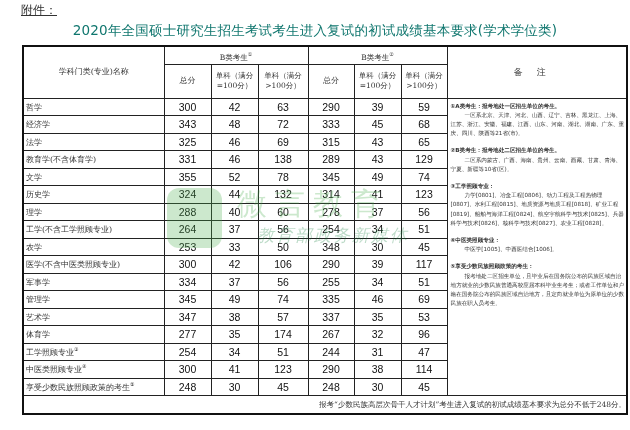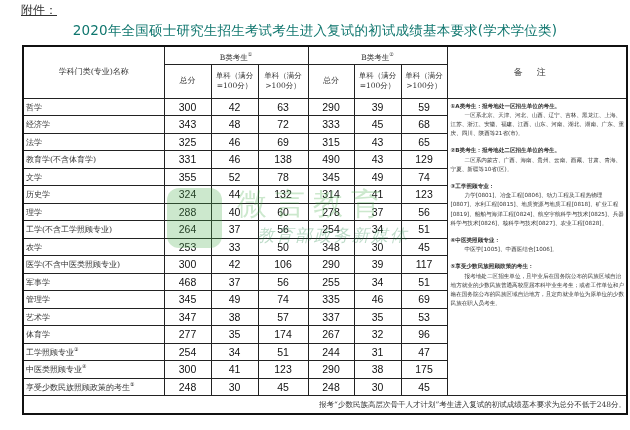--- a/index.html
+++ b/index.html
@@ -112,21 +112,21 @@
       <td class="num">315</td>
       <td class="num">43</td>
       <td class="num">65</td>
 
     </tr>
       <tr class="data">
       <td class="name"><span>教育学(不含体育学)</span><sup></sup></td>
       <td class="num">331</td>
       <td class="num">46</td>
       <td class="num">138</td>
-      <td class="num">490</td>
+      <td class="num">289</td>
       <td class="num">43</td>
       <td class="num">129</td>
 
     </tr>
       <tr class="data">
       <td class="name"><span>文学</span><sup></sup></td>
       <td class="num">355</td>
       <td class="num">52</td>
       <td class="num">78</td>
       <td class="num">345</td>
@@ -179,21 +179,21 @@
       <td class="num">300</td>
       <td class="num">42</td>
       <td class="num">106</td>
       <td class="num">290</td>
       <td class="num">39</td>
       <td class="num">117</td>
 
     </tr>
       <tr class="data">
       <td class="name"><span>军事学</span><sup></sup></td>
-      <td class="num">468</td>
+      <td class="num">334</td>
       <td class="num">37</td>
       <td class="num">56</td>
       <td class="num">255</td>
       <td class="num">34</td>
       <td class="num">51</td>
 
     </tr>
       <tr class="data">
       <td class="name"><span>管理学</span><sup></sup></td>
       <td class="num">345</td>
@@ -234,21 +234,21 @@
       <td class="num">47</td>
 
     </tr>
       <tr class="data">
       <td class="name"><span>中医类照顾专业</span><sup>④</sup></td>
       <td class="num">300</td>
       <td class="num">41</td>
       <td class="num">123</td>
       <td class="num">290</td>
       <td class="num">38</td>
-      <td class="num">175</td>
+      <td class="num">114</td>
 
     </tr>
       <tr class="data">
       <td class="name"><span>享受少数民族照顾政策的考生</span><sup>⑤</sup></td>
       <td class="num">248</td>
       <td class="num">30</td>
       <td class="num">45</td>
       <td class="num">248</td>
       <td class="num">30</td>
       <td class="num">45</td>

